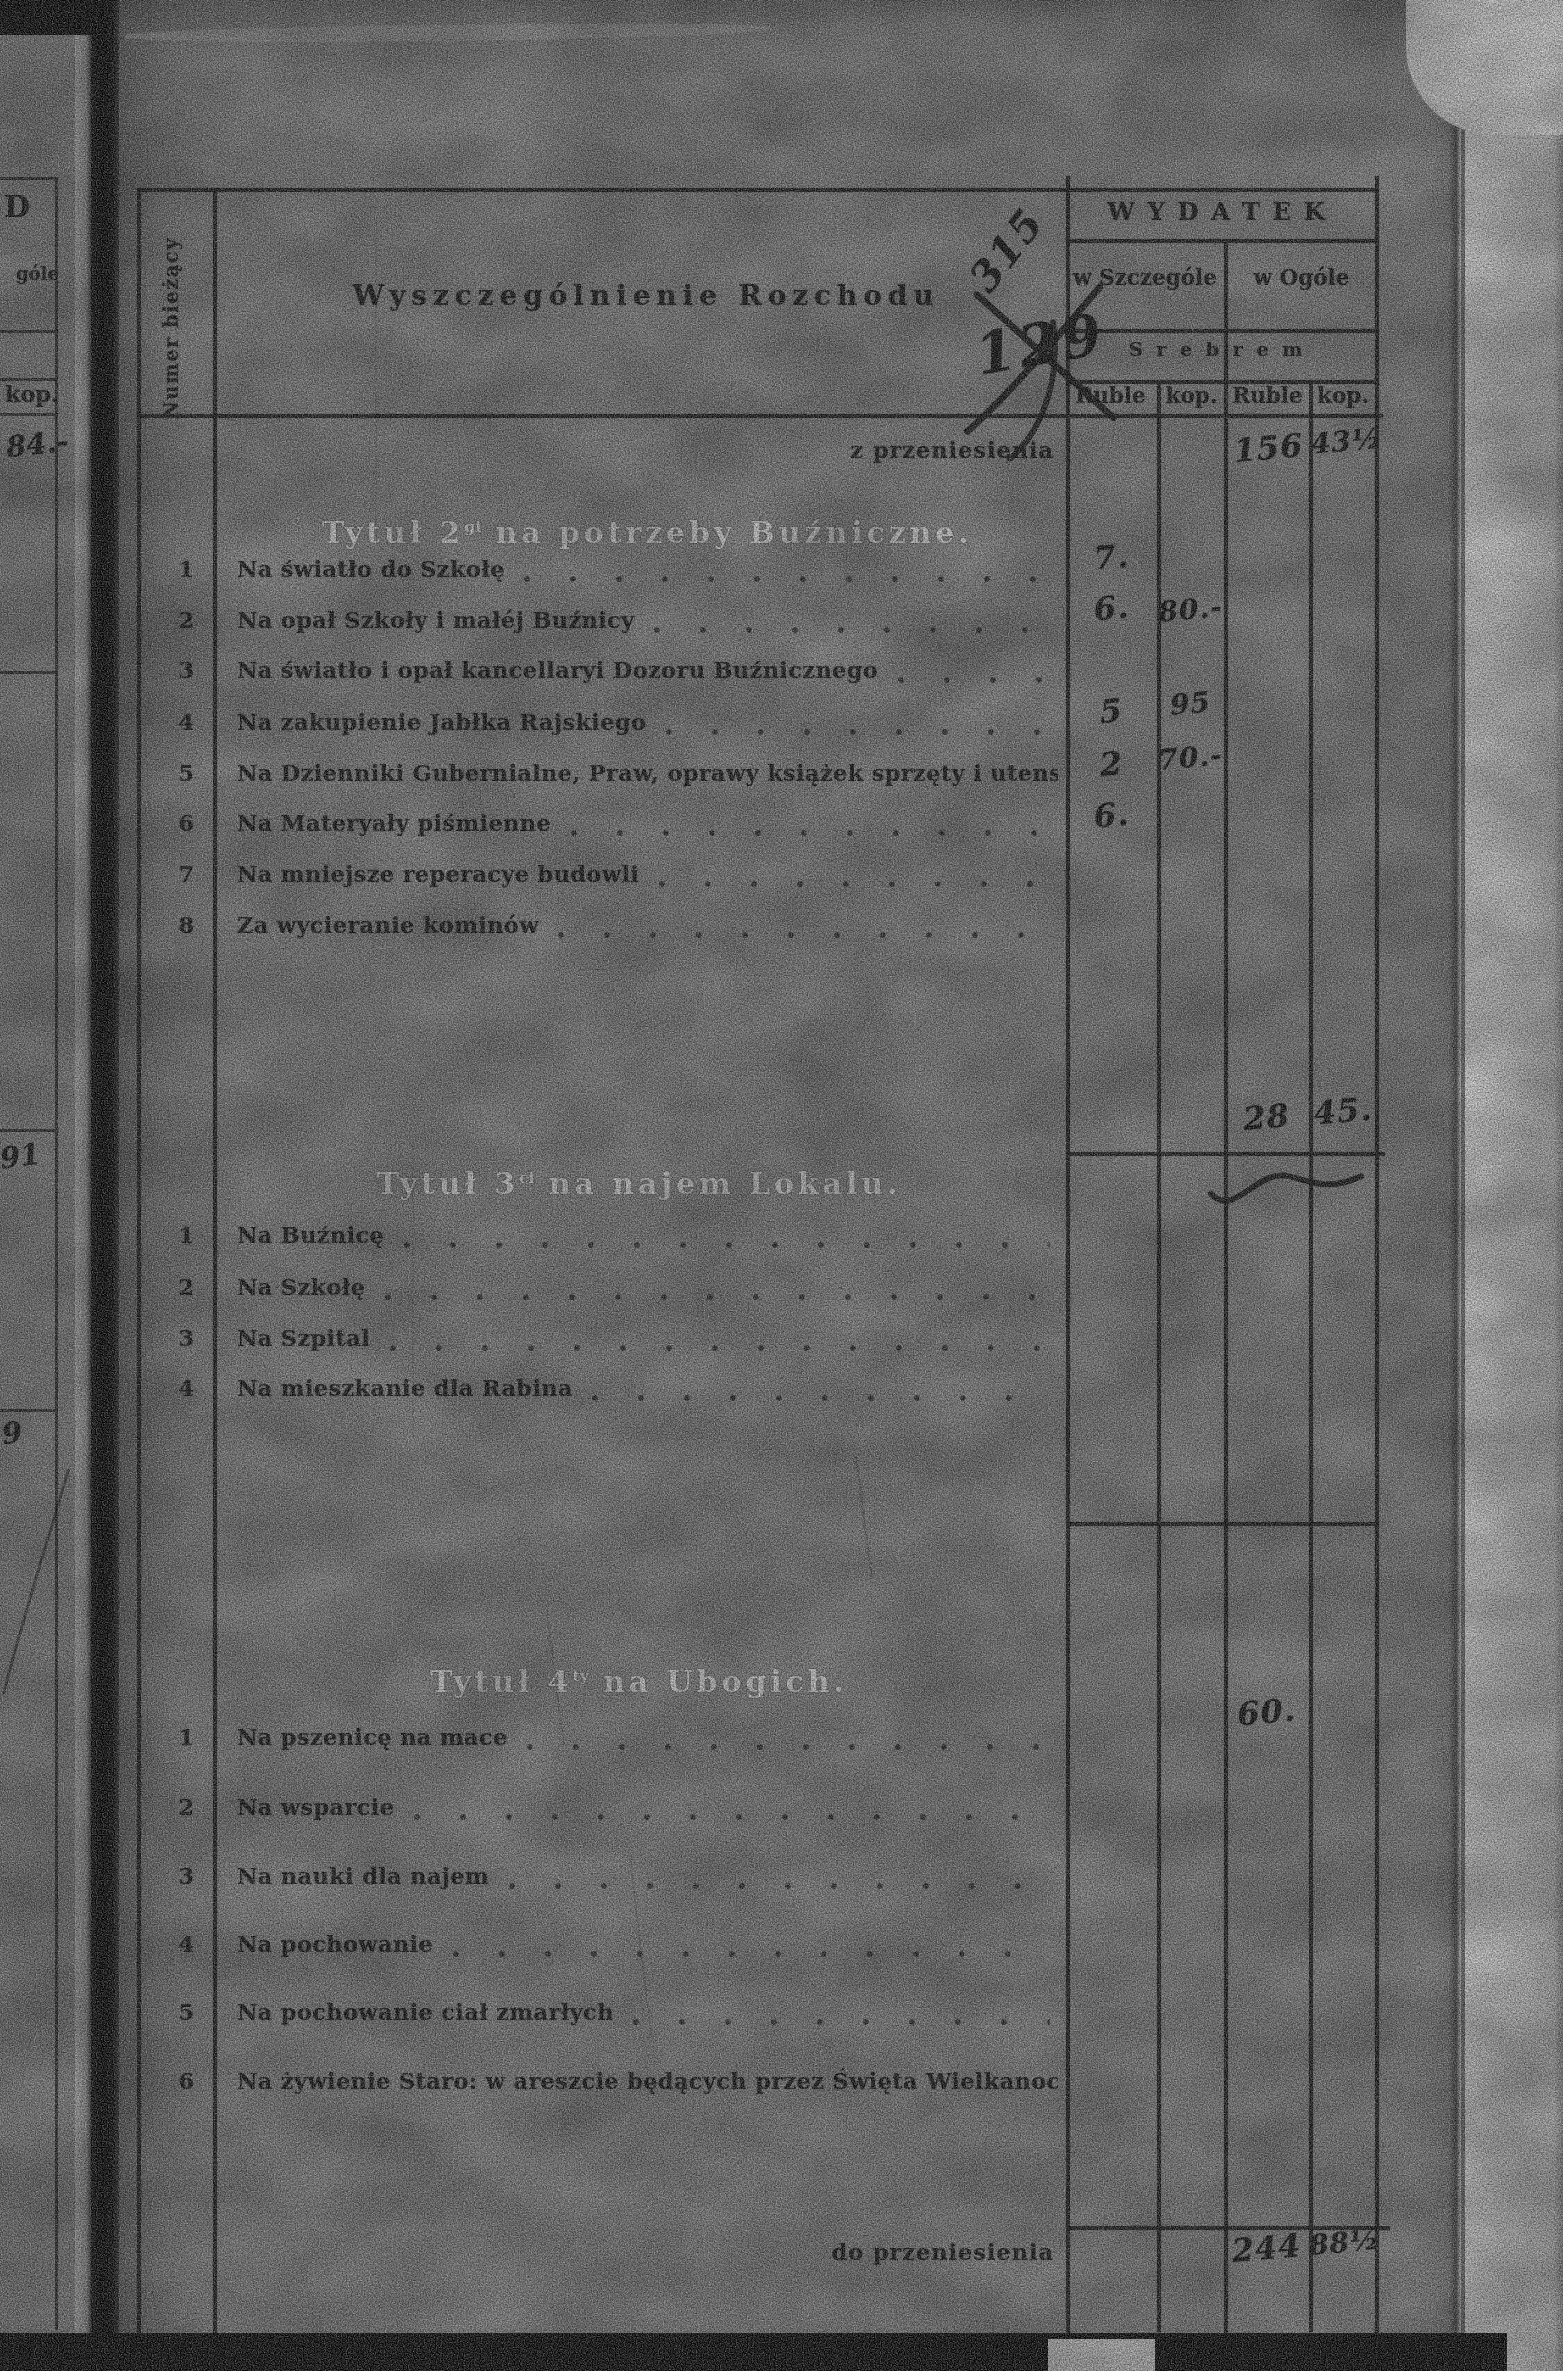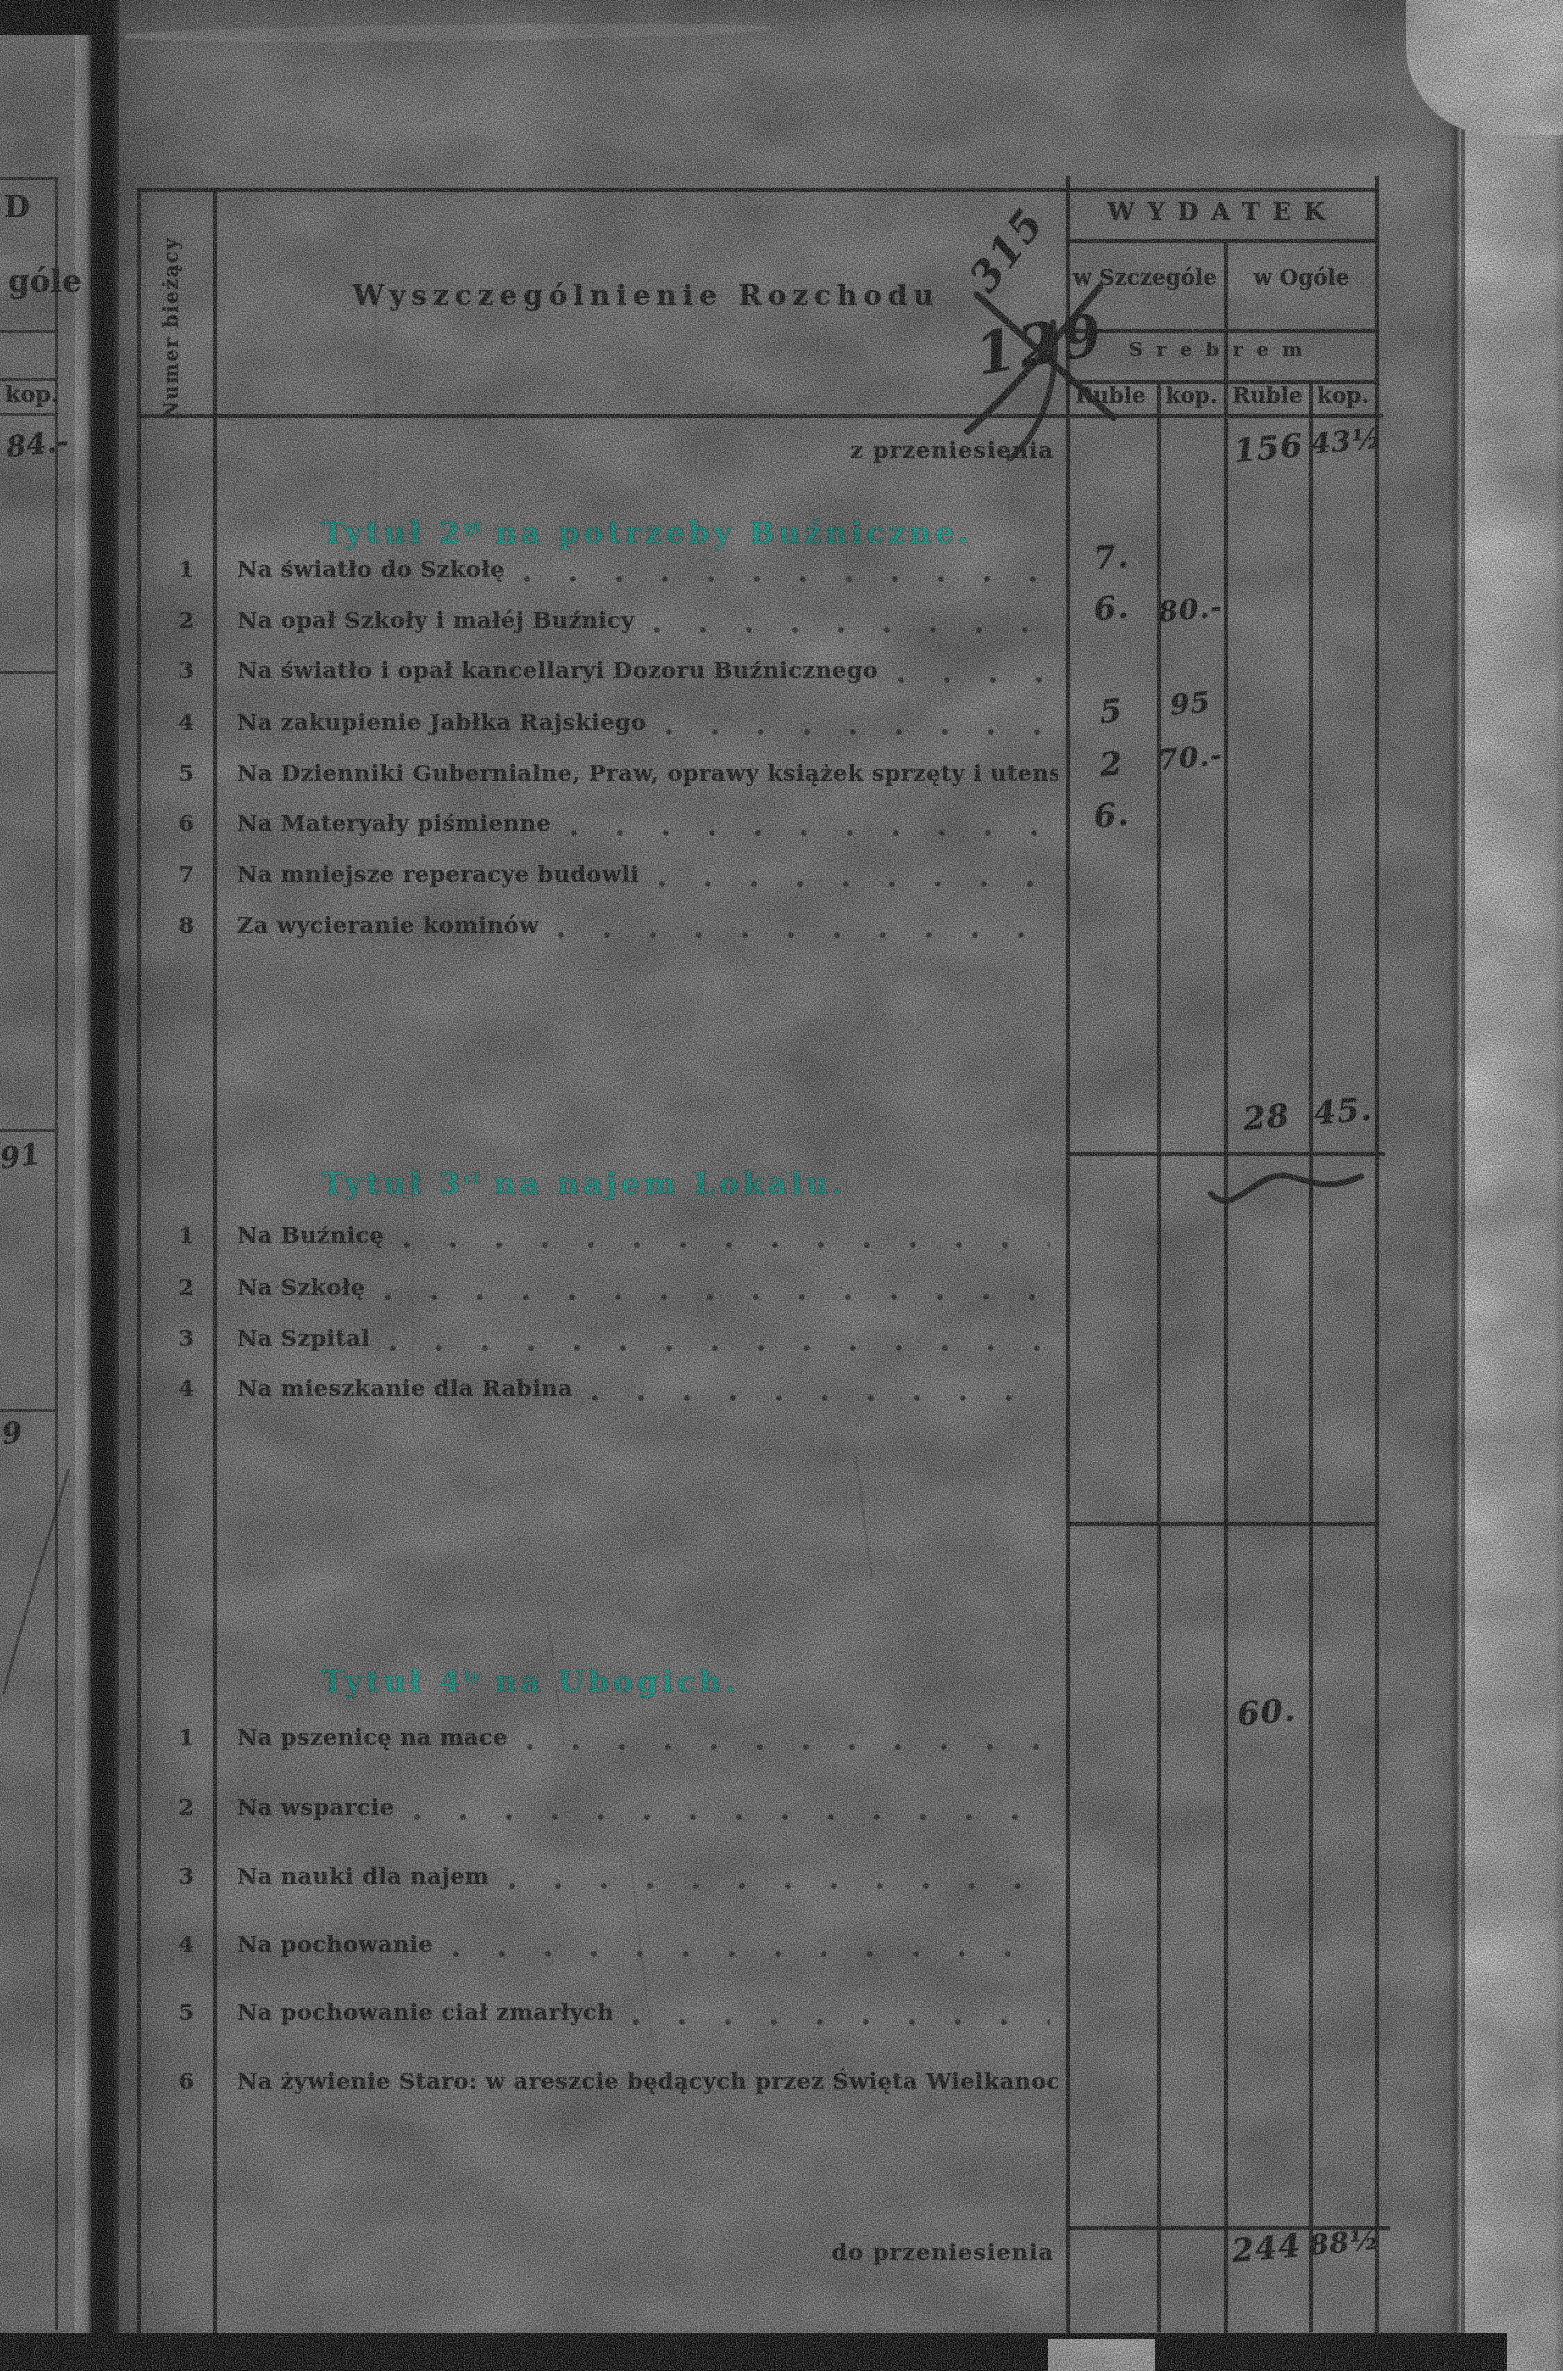--- a/index.html
+++ b/index.html
@@ -28,21 +28,21 @@
   .crease{position:absolute;width:2px;background:#2c2c2c;opacity:.14;}
   
   .ln,.vl{position:absolute;background:#1b1b1b;opacity:.92;box-shadow:0 0 1px rgba(10,10,10,.8);}
   .ln{height:3.9px;} .vl{width:3.9px;}
   .sln{position:absolute;background:#222;opacity:.85;}
   
   .pr{position:absolute;color:#191919;font-weight:bold;
       text-shadow:0 0 1px rgba(25,25,25,.75);white-space:nowrap;}
   .center{text-align:center;}
   .right{text-align:right;}
-  .sec-title{position:absolute;left:322px;width:634px;text-align:left;color:#14b8a6;
+  .sec-title{position:absolute;left:322px;width:634px;text-align:center;color:#e5e5e5;
              font-weight:bold;font-size:30px;letter-spacing:3.9px;
              text-shadow:0 0 1.5px rgba(20,20,20,.9);white-space:nowrap;}
   .sup{font-size:.52em;vertical-align:super;letter-spacing:0;}
   .row{position:absolute;left:137px;width:921px;height:35px;display:flex;
        align-items:baseline;overflow:hidden;}
   .row .num{width:57px;text-align:right;padding-right:19.5px;flex:none;
             font-weight:bold;font-size:22.4px;color:#1a1a1a;text-shadow:0 0 1px rgba(25,25,25,.7);}
   .row .lbl{padding-left:23.4px;flex:none;font-weight:bold;font-size:22.4px;letter-spacing:0.4px;
             color:#1a1a1a;white-space:nowrap;text-shadow:0 0 1px rgba(25,25,25,.7);}
   .row .dots{flex:1 1 0;min-width:0;height:11.7px;align-self:flex-end;margin:0 7.8px 5.9px 19.5px;
@@ -80,21 +80,21 @@
     <div class="sln" style="left:55px;top:178px;width:2.9px;height:2152px"></div>
     <div class="sln" style="left:0;top:177px;width:58px;height:2.9px"></div>
     <div class="sln" style="left:0;top:330px;width:58px;height:2.9px"></div>
     <div class="sln" style="left:0;top:378px;width:58px;height:2.9px"></div>
     <div class="sln" style="left:0;top:413px;width:58px;height:2.9px"></div>
     <div class="sln" style="left:0;top:671px;width:58px;height:2.9px"></div>
     <div class="sln" style="left:0;top:1129px;width:58px;height:2.9px"></div>
     <div class="sln" style="left:0;top:1409px;width:58px;height:2.9px"></div>
   </div>
   <div class="pr lvl-text" style="left:3.9px;top:189px;font-size:30px">D</div>
-  <div class="pr lvl-text" style="left:8px;top:263px;font-size:31px">góle</div>
+  <div class="pr lvl-text" style="left:16px;top:263px;font-size:18px">góle</div>
   <div class="pr lvl-text" style="left:4.9px;top:381px;font-size:22.4px">kop.</div>
   <div class="hw lvl-hw" style="left:5.9px;top:427px;font-size:29px;transform:rotate(-6deg)">84.-</div>
   <div class="hw lvl-hw" style="left:0;top:1139px;font-size:29px;transform:rotate(-8deg)">91</div>
   <div class="hw lvl-hw" style="left:2px;top:1416px;font-size:29px;transform:rotate(-8deg)">9</div>
 
   <div>
     <div class="ln lvl-line" style="left:137px;top:188px;width:1242px"></div>
     <div class="ln lvl-line" style="left:1066px;top:239px;width:313px"></div>
     <div class="ln lvl-line" style="left:1066px;top:329px;width:313px"></div>
     <div class="ln lvl-line" style="left:1066px;top:380px;width:313px"></div>

